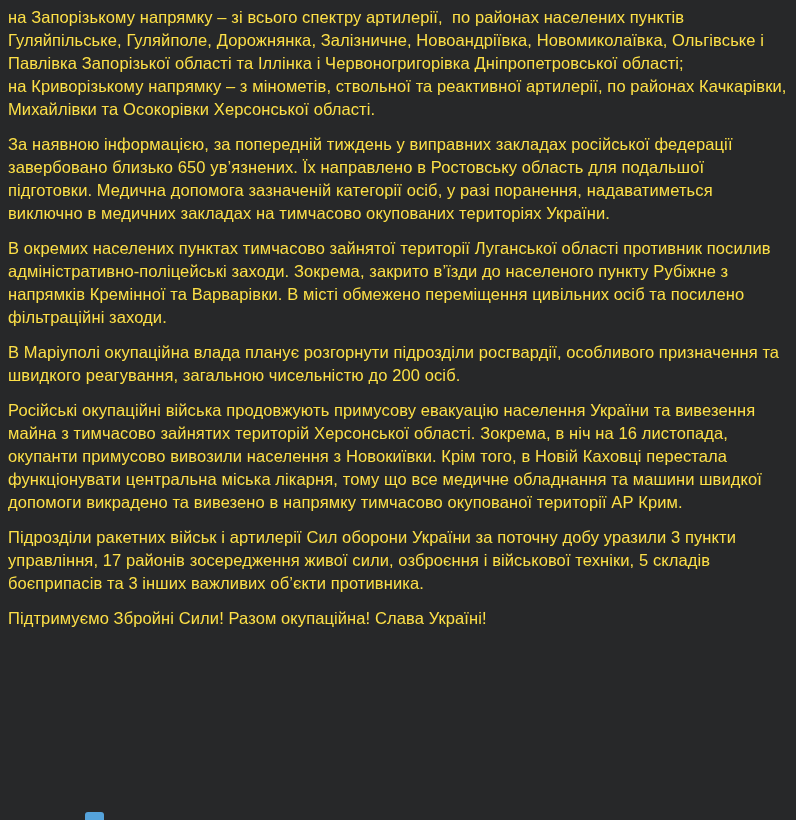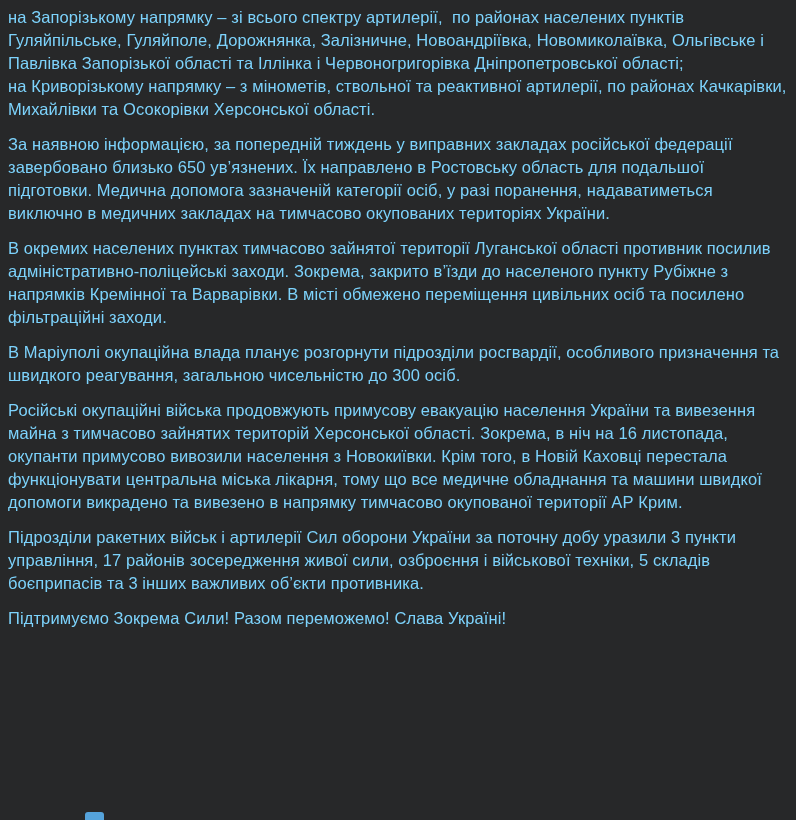--- a/index.html
+++ b/index.html
@@ -10,21 +10,21 @@
     width: 796px;
     height: 820px;
     overflow: hidden;
     position: relative;
     background: #272829;
     font-family: "Liberation Sans", "DejaVu Sans", sans-serif;
   }
   .post-text {
     position: relative;
     padding: 6px 8px 0 8px;
-    color: #7dd3fc;
+    color: #fde047;
     font-size: 16.5px;
     line-height: 23px;
     font-weight: 400;
     letter-spacing: 0.1px;
   }
   .post-text p {
     margin: 0 0 12px 0;
     white-space: pre-wrap;
   }
   .emoji-cropped {
@@ -38,19 +38,19 @@
   }
 </style>
 </head>
 <body>
 
 <div class="post-text">
   <p>на Запорізькому напрямку – зі всього спектру артилерії,  по районах населених пунктів Гуляйпільське, Гуляйполе, Дорожнянка, Залізничне, Новоандріївка, Новомиколаївка, Ольгівське і Павлівка Запорізької області та Іллінка і Червоногригорівка Дніпропетровської області;
 на Криворізькому напрямку – з мінометів, ствольної та реактивної артилерії, по районах Качкарівки, Михайлівки та Осокорівки Херсонської області.</p>
   <p>За наявною інформацією, за попередній тиждень у виправних закладах російської федерації завербовано близько 650 ув’язнених. Їх направлено в Ростовську область для подальшої підготовки. Медична допомога зазначеній категорії осіб, у разі поранення, надаватиметься виключно в медичних закладах на тимчасово окупованих територіях України.</p>
   <p>В окремих населених пунктах тимчасово зайнятої території Луганської області противник посилив адміністративно-поліцейські заходи. Зокрема, закрито в’їзди до населеного пункту Рубіжне з напрямків Кремінної та Варварівки. В місті обмежено переміщення цивільних осіб та посилено фільтраційні заходи.</p>
-  <p>В Маріуполі окупаційна влада планує розгорнути підрозділи росгвардії, особливого призначення та швидкого реагування, загальною чисельністю до 300 осіб.</p>
+  <p>В Маріуполі окупаційна влада планує розгорнути підрозділи росгвардії, особливого призначення та швидкого реагування, загальною чисельністю до 200 осіб.</p>
   <p>Російські окупаційні війська продовжують примусову евакуацію населення України та вивезення майна з тимчасово зайнятих територій Херсонської області. Зокрема, в ніч на 16 листопада, окупанти примусово вивозили населення з Новокиївки. Крім того, в Новій Каховці перестала функціонувати центральна міська лікарня, тому що все медичне обладнання та машини швидкої допомоги викрадено та вивезено в напрямку тимчасово окупованої території АР Крим.</p>
   <p>Підрозділи ракетних військ і артилерії Сил оборони України за поточну добу уразили 3 пункти управління, 17 районів зосередження живої сили, озброєння і військової техніки, 5 складів боєприпасів та 3 інших важливих об’єкти противника.</p>
-  <p>Підтримуємо Зокрема Сили! Разом переможемо! Слава Україні!</p>
+  <p>Підтримуємо Збройні Сили! Разом окупаційна! Слава Україні!</p>
 </div>
 
 <div class="emoji-cropped"></div>
 
 </body></html>

